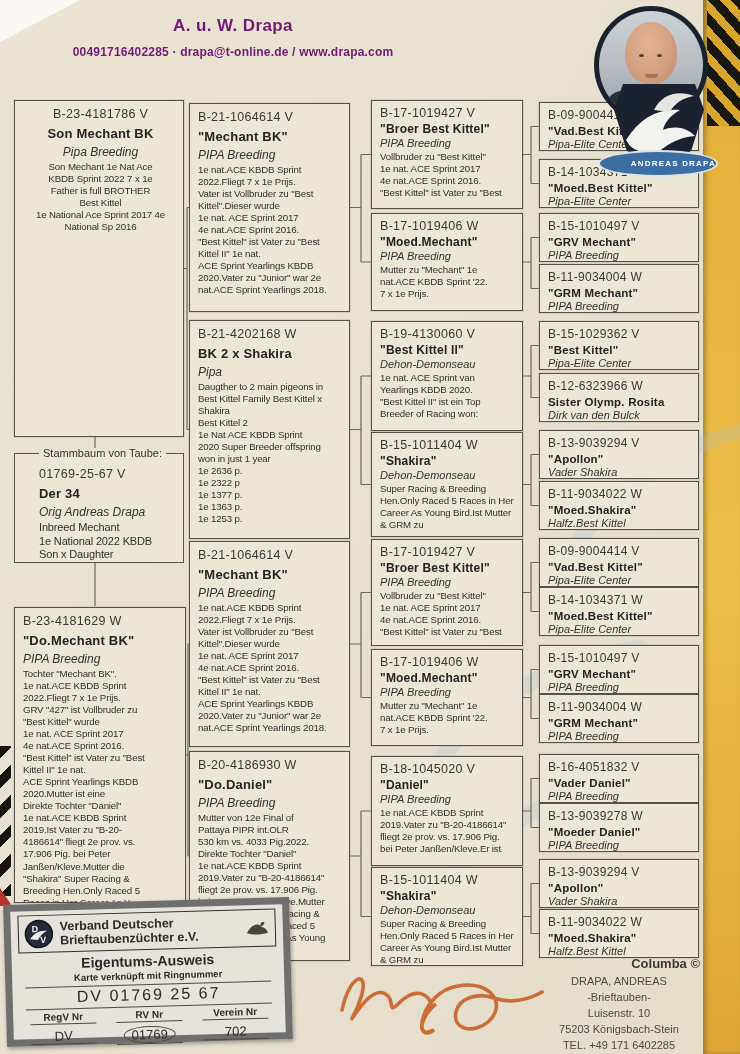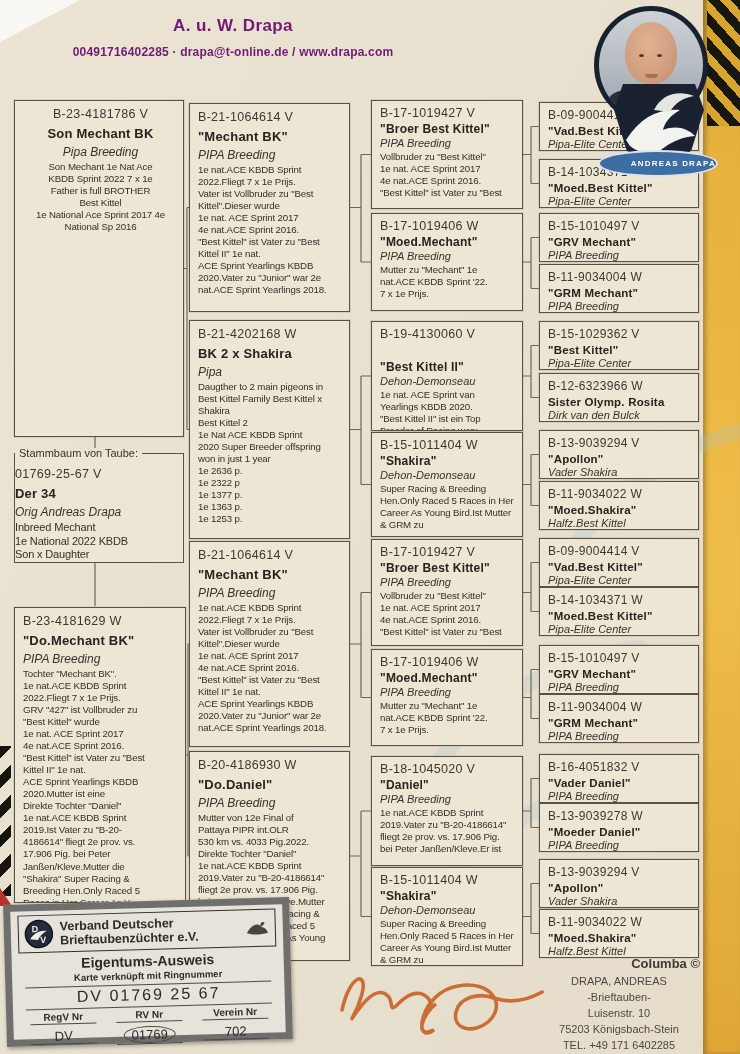--- a/index.html
+++ b/index.html
@@ -42,21 +42,21 @@
   .strain{ font-size:12px; font-style:italic; margin-bottom:2px; color:#35332d; }
   .ptext { font-size:9.7px; line-height:1.24; white-space:pre-line; letter-spacing:-0.15px; color:#32302a; }
 
   .sbox { padding:5px 4px 2px 8px; }
   .sbox .ring  { font-size:12px; margin-bottom:3px; }
   .sbox .pname { font-size:11.5px; margin-bottom:1px; }
   .sbox .strain{ font-size:11px; margin-bottom:0; }
 
   fieldset.subject {
     position:absolute; box-sizing:border-box; margin:0;
-    background:#ede6d5; border:1px solid #56524a; padding:2px 6px 2px 0;
+    background:#ede6d5; border:1px solid #56524a; padding:2px 6px 2px 24px;
   }
   fieldset.subject legend { font-size:11px; padding:0 4px; color:#34322c; }
   .subject .ring { margin-top:6px; }
 
   .connectors { position:absolute; left:0; top:0; width:740px; height:1054px; pointer-events:none; }
 
   .hdr { position:absolute; left:28px; top:16px; width:410px; text-align:center; color:#701a75; }
   .hdr-name    { font-size:17px; font-weight:bold; letter-spacing:.4px; margin-bottom:9px; }
   .hdr-address { font-size:15.5px; font-weight:bold; letter-spacing:.3px; margin-bottom:7px; }
   .hdr-contact { font-size:12px; font-weight:bold; letter-spacing:.2px; }
@@ -278,21 +278,21 @@
   </div>
   <div class="pbox" style="left:371px;top:213px;width:152px;height:98px;padding-top:5px;">
     <div class="ring" style="margin-bottom:2px;">B-17-1019406 W</div>
     <div class="pname" style="font-size:12px;margin-bottom:1px;">"Moed.Mechant"</div>
     <div class="strain" style="font-size:11px;">PIPA Breeding</div>
     <div class="ptext">Mutter zu "Mechant" 1e
 nat.ACE KBDB Sprint '22.
 7 x 1e Prijs.</div>
   </div>
   <div class="pbox" style="left:371px;top:321px;width:152px;height:110px;padding-top:5px;">
-    <div class="ring" style="margin-bottom:19px;">B-19-4130060 V</div>
+    <div class="ring" style="margin-bottom:2px;">B-19-4130060 V</div>
     <div class="pname" style="font-size:12px;margin-bottom:1px;">"Best Kittel II"</div>
     <div class="strain" style="font-size:11px;">Dehon-Demonseau</div>
     <div class="ptext">1e nat. ACE Sprint van
 Yearlings KBDB 2020.
 "Best Kittel II" ist ein Top
 Breeder of Racing won:</div>
   </div>
   <div class="pbox" style="left:371px;top:432px;width:152px;height:105px;padding-top:5px;">
     <div class="ring" style="margin-bottom:2px;">B-15-1011404 W</div>
     <div class="pname" style="font-size:12px;margin-bottom:1px;">"Shakira"</div>

